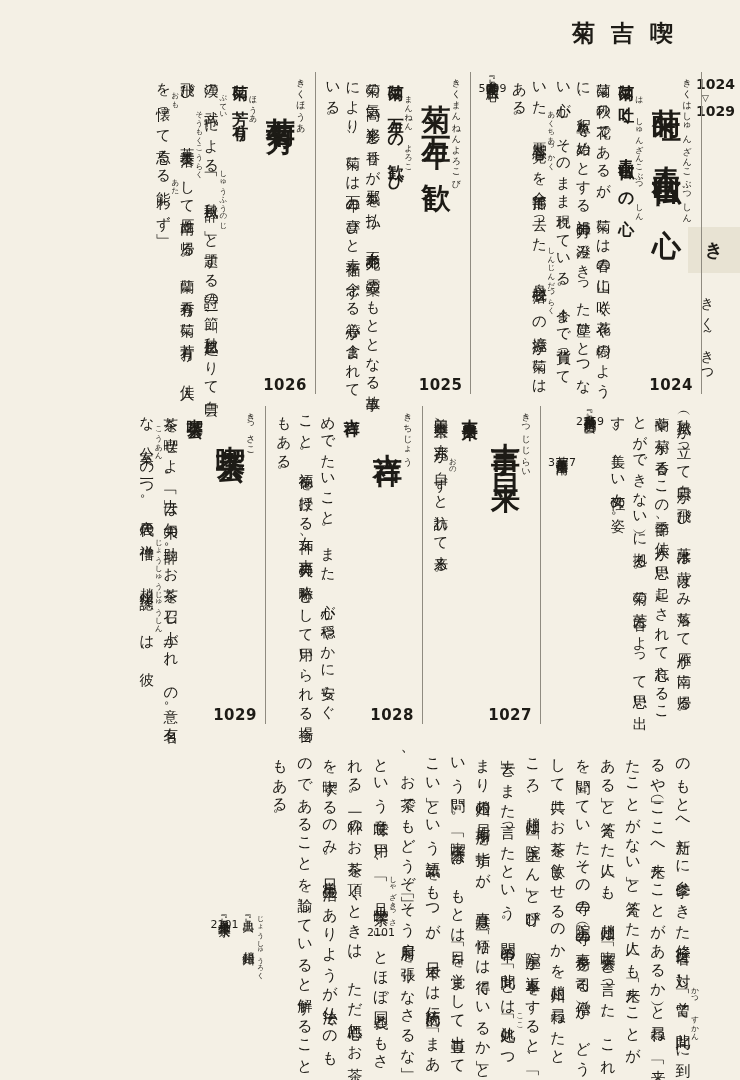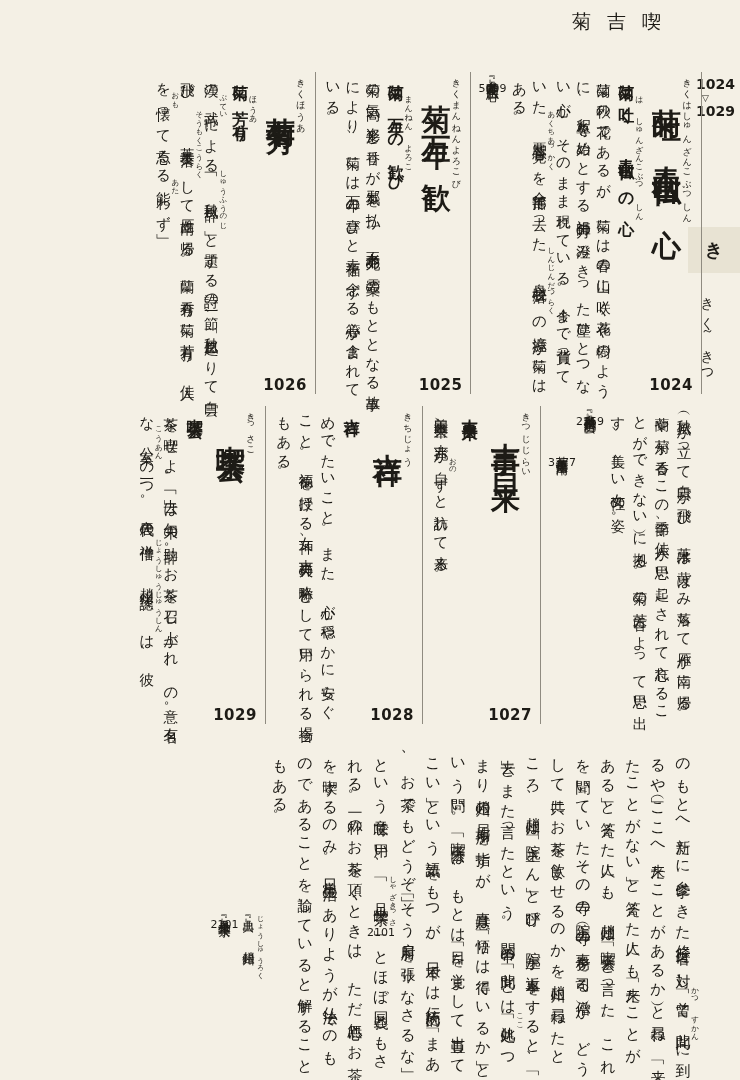--- a/index.html
+++ b/index.html
@@ -5,22 +5,22 @@
   html,body{margin:0;padding:0;}
   body{
     width:740px;height:1080px;position:relative;overflow:hidden;
     background:#f4f0e5;color:#1d1b16;
     font-family:"DejaVu Serif","Liberation Serif",serif;
   }
   .page{position:absolute;inset:0;}
 
   
   .header-guide{
-    position:absolute;top:9px;left:572px;
-    font-size:19px;font-weight:400;letter-spacing:16px;white-space:nowrap;
+    position:absolute;top:18px;left:572px;
+    font-size:23px;font-weight:700;letter-spacing:16px;white-space:nowrap;
   }
   .page-range{
     position:absolute;top:76px;left:696px;width:42px;
     font-family:"DejaVu Sans","Liberation Sans",sans-serif;
     font-size:14px;font-weight:700;line-height:1.25;text-align:left;
   }
   .page-range .tri{display:block;font-size:9px;font-weight:400;padding-left:6px;line-height:1.1;}
   .index-tab{
     position:absolute;top:227px;left:688px;width:52px;height:46px;
     background:#e8e3d3;display:flex;align-items:center;justify-content:center;

